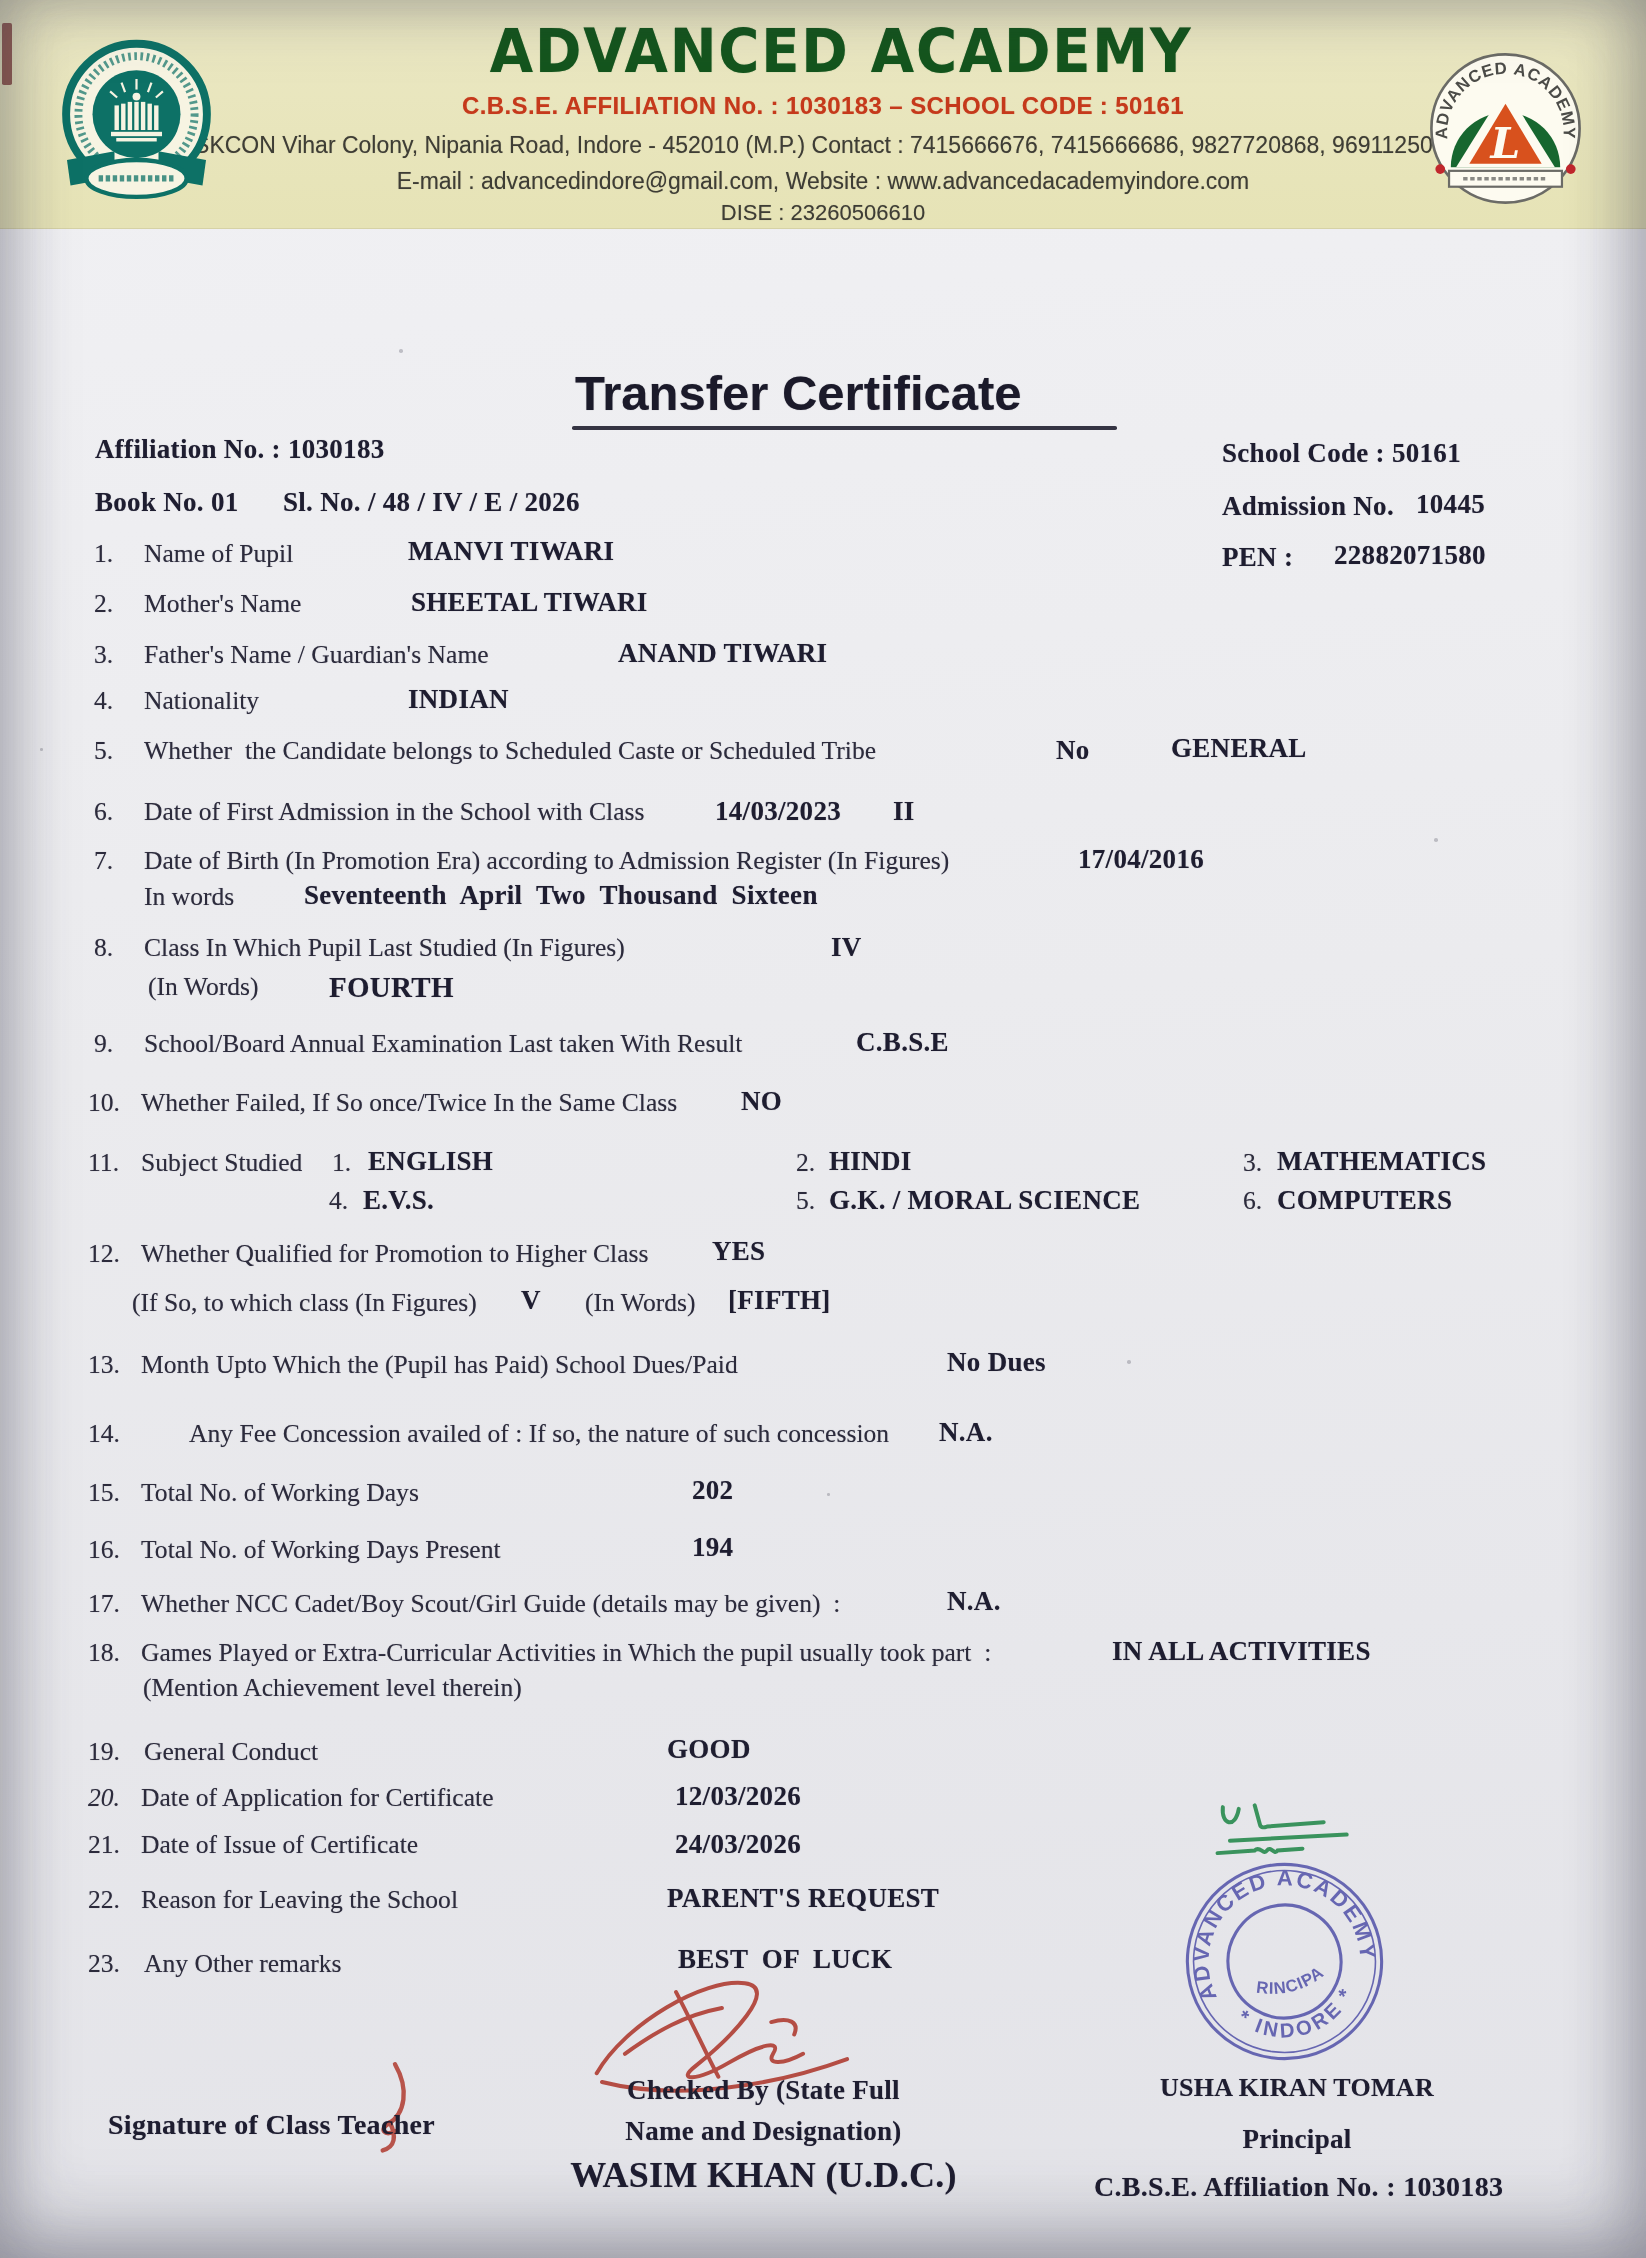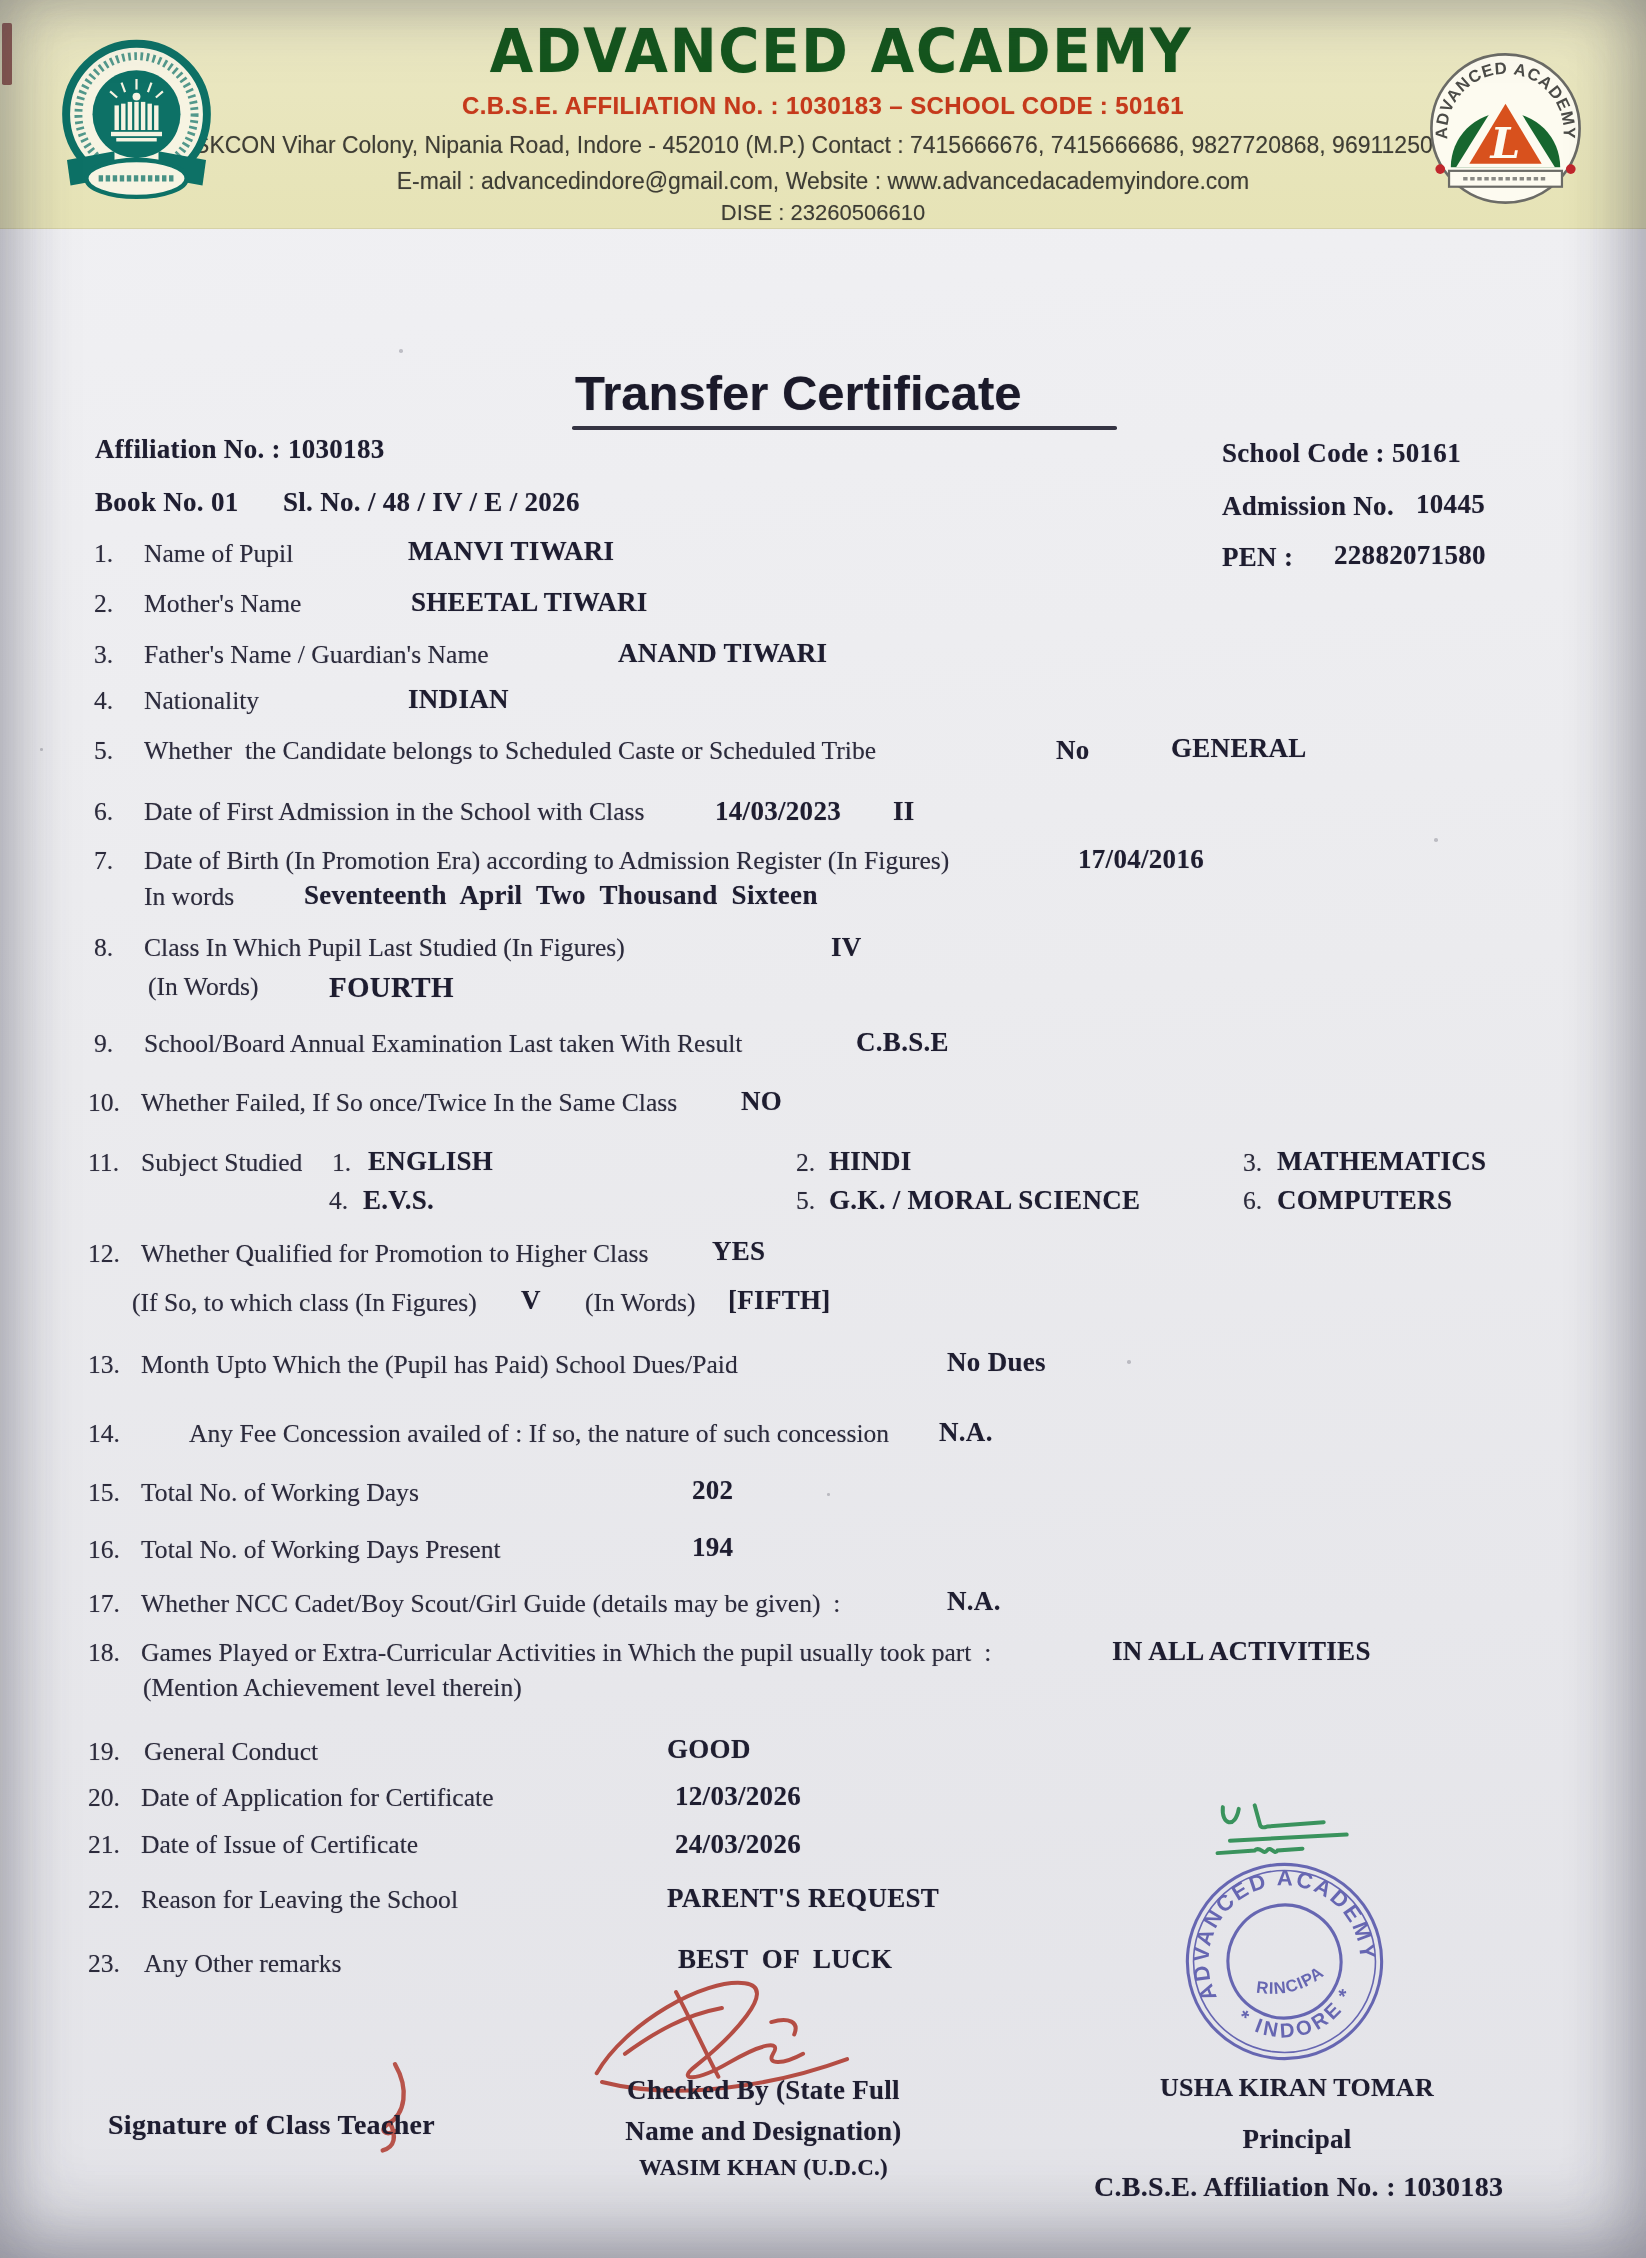--- a/index.html
+++ b/index.html
@@ -218,21 +218,21 @@
     <span class="t ser" style="left:141px;top:1639px;">Games Played or Extra-Curricular Activities in Which the pupil usually took part  :</span>
     <span class="t ser b" style="left:1112px;top:1636px;">IN ALL ACTIVITIES</span>
     <span class="t ser" style="left:143px;top:1674px;">(Mention Achievement level therein)</span>
   </div>
   <div>
     <span class="t ser" style="left:88px;top:1738px;">19.</span>
     <span class="t ser" style="left:144px;top:1738px;">General Conduct</span>
     <span class="t ser b" style="left:667px;top:1734px;">GOOD</span>
   </div>
   <div>
-    <span class="t ser" style="left:88px;top:1784px;">20.</span>
+    <span class="t ser" style="left:88px;top:1784px;font-style:italic;">20.</span>
     <span class="t ser" style="left:141px;top:1784px;text-align:right;">Date of Application for Certificate</span>
     <span class="t ser b" style="left:675px;top:1781px;">12/03/2026</span>
   </div>
   <div>
     <span class="t ser" style="left:88px;top:1831px;">21.</span>
     <span class="t ser" style="left:141px;top:1831px;">Date of Issue of Certificate</span>
     <span class="t ser b" style="left:675px;top:1829px;">24/03/2026</span>
   </div>
   <div>
     <span class="t ser" style="left:88px;top:1886px;">22.</span>
@@ -291,21 +291,21 @@
         <text font-size="19" letter-spacing="1">
           <textPath href="#stMid" startOffset="50%" text-anchor="middle">PRINCIPAL</textPath>
         </text>
       </g>
     </g>
   </svg>
 
   <span class="t ser b" style="left:108px;top:2109px;font-size:28px;">Signature of Class Teacher</span>
   <span class="t ser b" style="left:556px;top:2075px;width:415px;text-align:center;">Checked By (State Full</span>
   <span class="t ser b" style="left:556px;top:2116px;width:415px;text-align:center;">Name and Designation)</span>
-  <span class="t ser b" style="left:556px;top:2155px;width:415px;text-align:center;font-size:23px;">WASIM KHAN (U.D.C.)</span>
+  <span class="t ser b" style="left:556px;top:2155px;width:415px;text-align:center;font-size:36px;">WASIM KHAN (U.D.C.)</span>
   <span class="t ser b" style="left:1094px;top:2073px;width:406px;text-align:center;font-size:26px;">USHA KIRAN TOMAR</span>
   <span class="t ser b" style="left:1094px;top:2124px;width:406px;text-align:center;">Principal</span>
   <span class="t ser b" style="left:1094px;top:2171px;width:406px;text-align:center;font-size:28px;">C.B.S.E. Affiliation No. : 1030183</span>
 
   <div class="edge-chip"></div>
   <div class="speck" style="left:399px;top:349px;width:3.5px;height:3.5px;"></div>
   <div class="speck" style="left:1127px;top:1360px;width:3.5px;height:3.5px;"></div>
   <div class="speck" style="left:827px;top:1493px;width:2.6px;height:2.6px;"></div>
   <div class="speck" style="left:1327px;top:1648px;width:2.6px;height:2.6px;"></div>
   <div class="speck" style="left:40px;top:748px;width:2.6px;height:2.6px;"></div>

